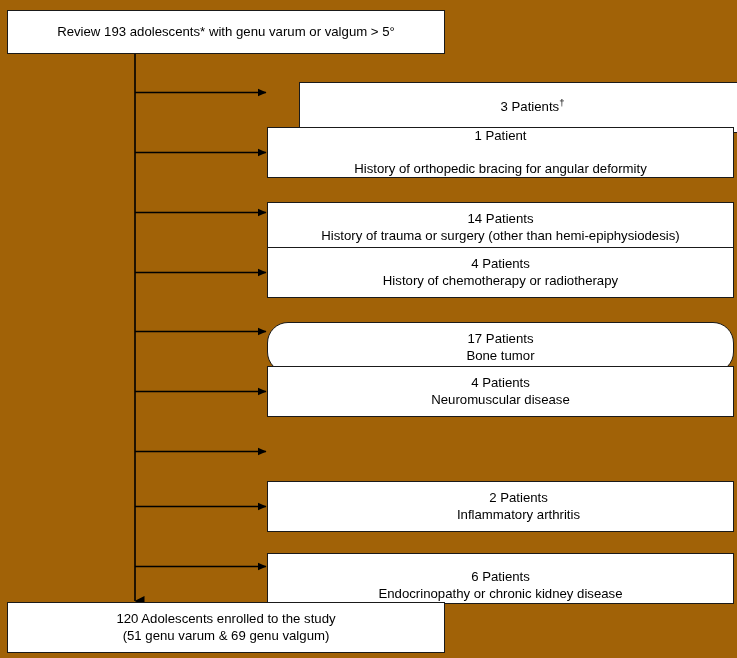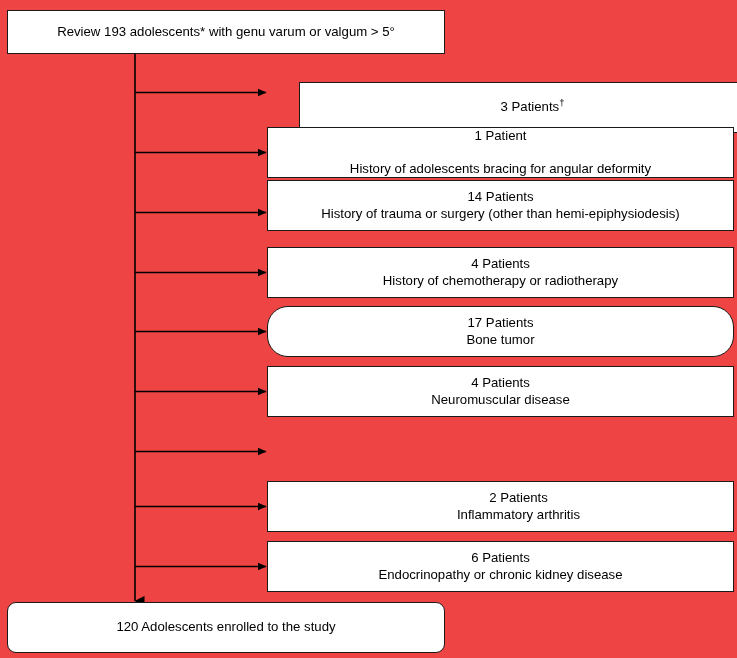--- a/index.html
+++ b/index.html
@@ -9,21 +9,21 @@
     background: #ffffff;
   }
   body {
     font-family: "Liberation Sans", sans-serif;
     color: #000000;
   }
   #flowchart {
     position: relative;
     width: 737px;
     height: 658px;
-    background: #ef4444;
+    background: #a16207;
     overflow: hidden;
   }
   .box {
     position: absolute;
     box-sizing: border-box;
     border: 1.4px solid #1a1a1a;
     background: #ffffff;
     display: flex;
     flex-direction: column;
     align-items: center;
@@ -42,21 +42,20 @@
     left: 7px;
     top: 10px;
     width: 438px;
     height: 44px;
   }
   #bottom-box {
     left: 7px;
     top: 602px;
     width: 438px;
     height: 51px;
-    border-radius: 9px;
   }
   
   .excl-box {
     left: 267px;
     width: 467px;
     height: 51px;
   }
   
   #connectors {
     position: absolute;
@@ -103,51 +102,52 @@
   <div class="box" id="top-box">
     <span class="line">Review 193 adolescents* with genu varum or valgum &gt; 5°</span>
   </div>
 
   <div class="box excl-box" style="top:82px;margin-left:32px;">
     <span class="line"><span>3 Patients</span><sup>†</sup></span>
   </div>
 
   <div class="box excl-box" style="top:127px;gap:16px;">
     <span class="line">1 Patient</span>
-    <span class="line">History of adolescents bracing for angular deformity</span>
+    <span class="line">History of orthopedic bracing for angular deformity</span>
   </div>
 
-  <div class="box excl-box" style="top:180px;">
+  <div class="box excl-box" style="top:202px;">
     <span class="line">14 Patients</span>
     <span class="line">History of trauma or surgery (other than hemi-epiphysiodesis)</span>
   </div>
 
   <div class="box excl-box" style="top:247px;">
     <span class="line">4 Patients</span>
     <span class="line">History of chemotherapy or radiotherapy</span>
   </div>
 
-  <div class="box excl-box" style="top:306px;border-radius:21px;">
+  <div class="box excl-box" style="top:322px;border-radius:21px;">
     <span class="line">17 Patients</span>
     <span class="line">Bone tumor</span>
   </div>
 
   <div class="box excl-box" style="top:366px;">
     <span class="line">4 Patients</span>
     <span class="line">Neuromuscular disease</span>
   </div>
 
 
   <div class="box excl-box" style="top:481px;padding-left:36px;">
     <span class="line">2 Patients</span>
     <span class="line">Inflammatory arthritis</span>
   </div>
 
-  <div class="box excl-box" style="top:541px;">
+  <div class="box excl-box" style="top:553px;justify-content:flex-end;">
     <span class="line">6 Patients</span>
     <span class="line">Endocrinopathy or chronic kidney disease</span>
   </div>
 
   <div class="box" id="bottom-box">
     <span class="line">120 Adolescents enrolled to the study</span>
+    <span class="line">(51 genu varum &amp; 69 genu valgum)</span>
   </div>
 
 </div>
 
 </body></html>

